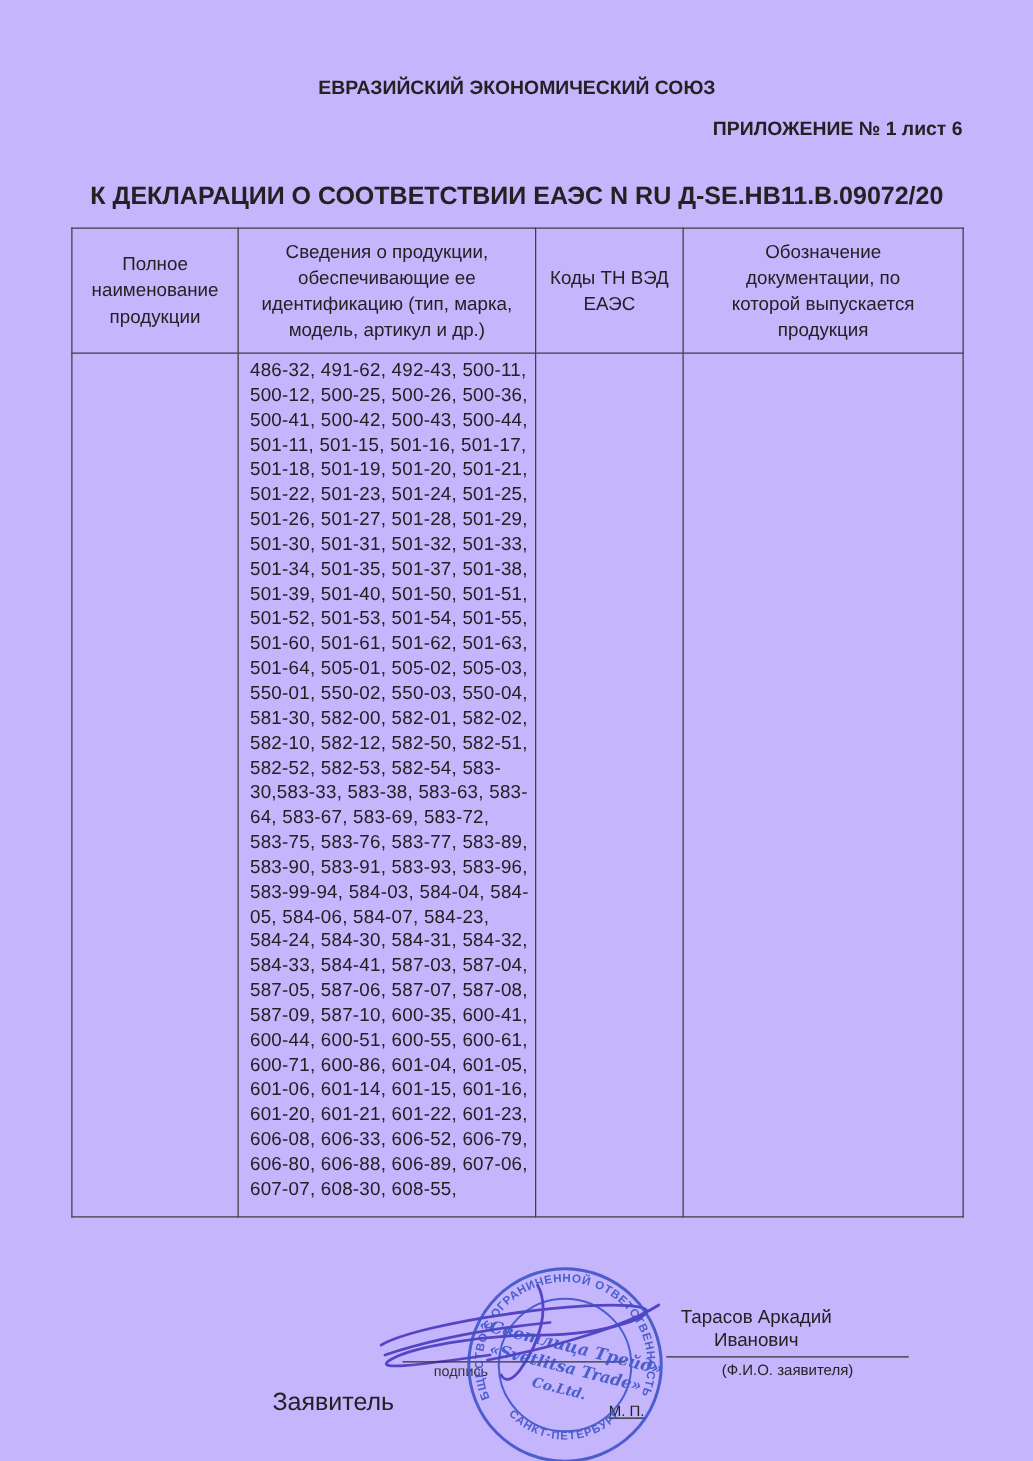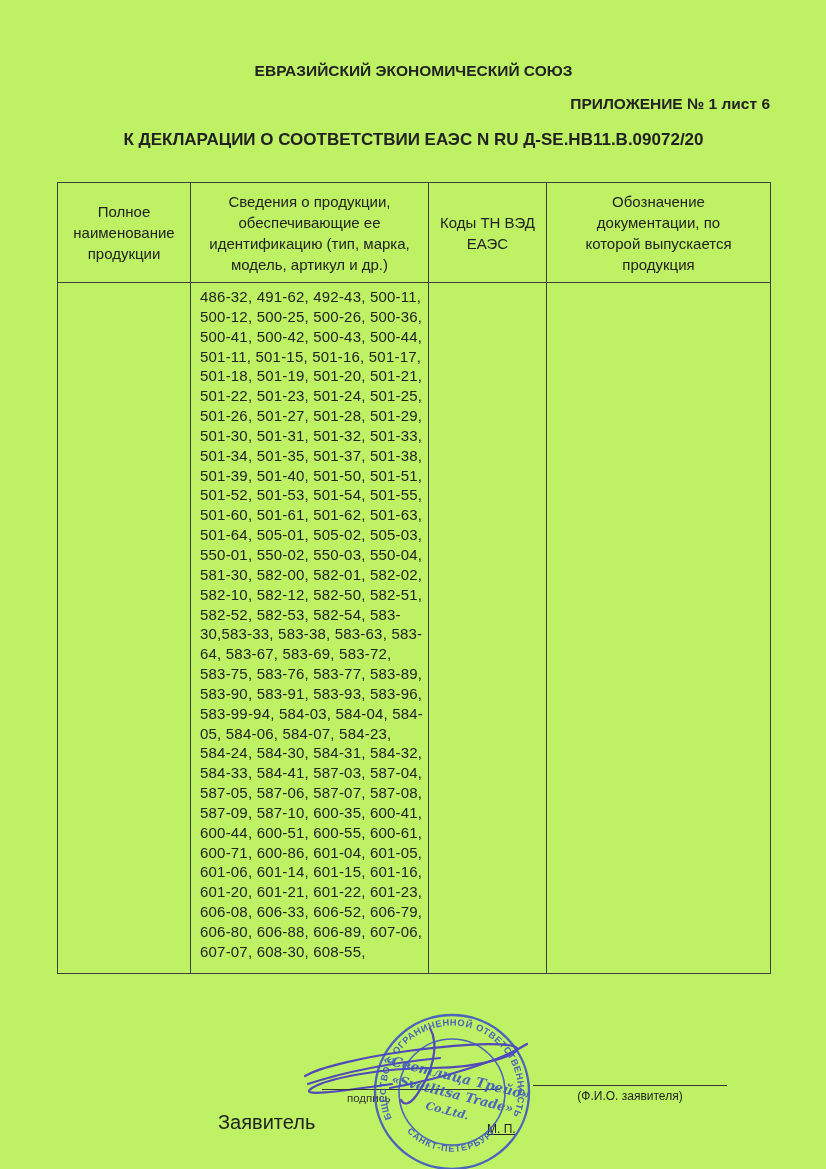--- a/index.html
+++ b/index.html
@@ -1,31 +1,31 @@
 <!DOCTYPE html>
 <html><head>
 <meta charset="utf-8">
 <style>
   html,body{margin:0;padding:0;background:#e8e8e8;}
   .page{
     position:relative;
     width:826px;height:1169px;
     margin:0 auto;
-    background:#bef264;
+    background:#c4b5fd;
     overflow:hidden;
     font-family:"Liberation Sans", sans-serif;
     color:#222;
   }
   [data-bind-lines]{white-space:pre-line;}
 
   
   .titles{position:absolute;left:57px;width:713px;text-align:center;font-weight:bold;}
   .title-1{top:62px;font-size:15.5px;}
   .title-2{top:95px;font-size:15.5px;text-align:right;}
-  .title-3{top:130px;font-size:17px;}
+  .title-3{top:146px;font-size:20px;}
   .titles div{position:absolute;left:0;width:713px;}
 
   
   table.products{
     position:absolute;left:57px;top:182px;
     width:713px;border-collapse:collapse;table-layout:fixed;
     font-size:15px;
   }
   table.products th, table.products td{
     border:1.4px solid #3f3f3f;
@@ -146,20 +146,24 @@
       <path d="M 110 70 C 165 60, 222 42, 247 26"></path>
       <path d="M 150 10 C 160 28, 152 56, 136 78 C 130 86, 124 88, 121 82"></path>
       <path d="M 28 66 C 70 52, 120 44, 160 40"></path>
     </g>
   </svg>
 
   <div class="abs sign-line"></div>
   <div class="abs sign-caption" data-bind="footer.signature_caption">подпись</div>
   <div class="abs mp-label" data-bind="footer.mp_label">М. П.</div>
 
+  <div class="abs name-block">
+    <div data-bind="footer.applicant_name_line1">Тарасов Аркадий</div>
+    <div data-bind="footer.applicant_name_line2">Иванович</div>
+  </div>
   <div class="abs name-line"></div>
   <div class="abs name-caption" data-bind="footer.name_caption">(Ф.И.О. заявителя)</div>
 
   <svg class="abs stamp-svg" viewBox="-90 -90 180 180" xmlns="http://www.w3.org/2000/svg">
     <defs>
       <path id="arcTop" d="M -60 27 A 66 66 0 1 1 60 27" fill="none"></path>
       <path id="arcBot" d="M -47 37 A 60 60 0 0 0 47 37" fill="none"></path>
     </defs>
     <g stroke="#3b52c6" fill="none">
       <circle cx="0" cy="0" r="77" stroke-width="2.4"></circle>

